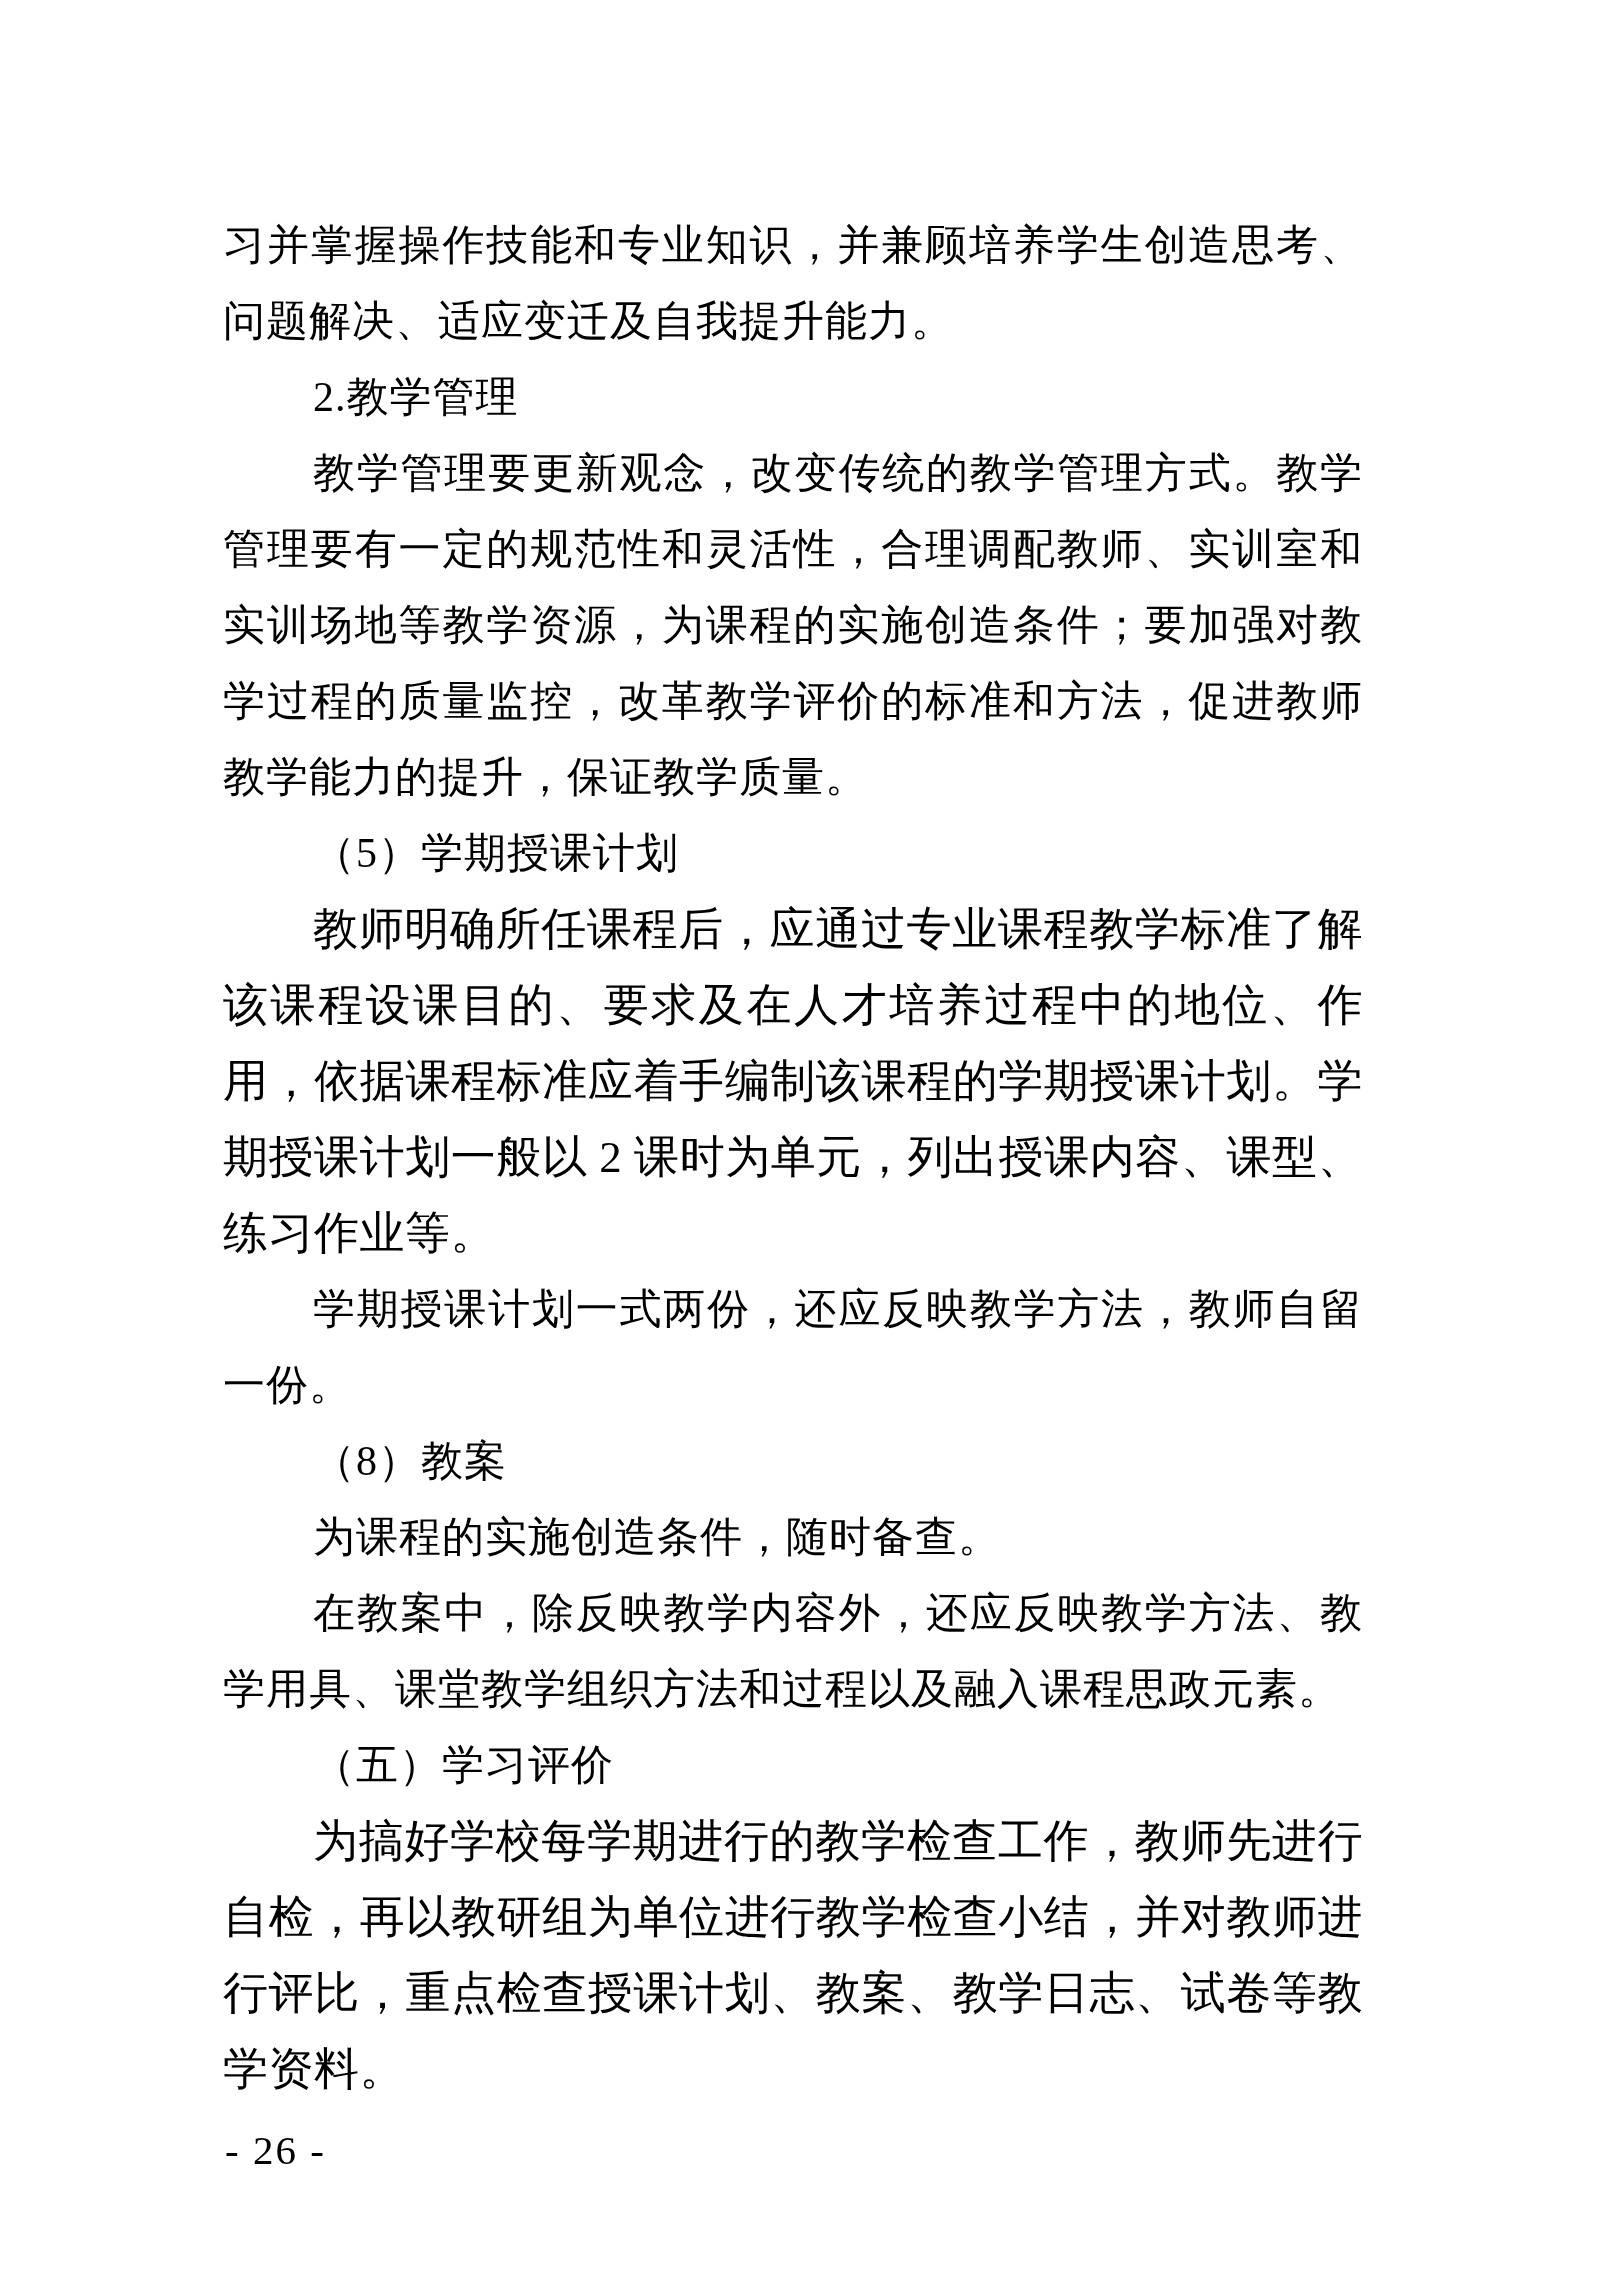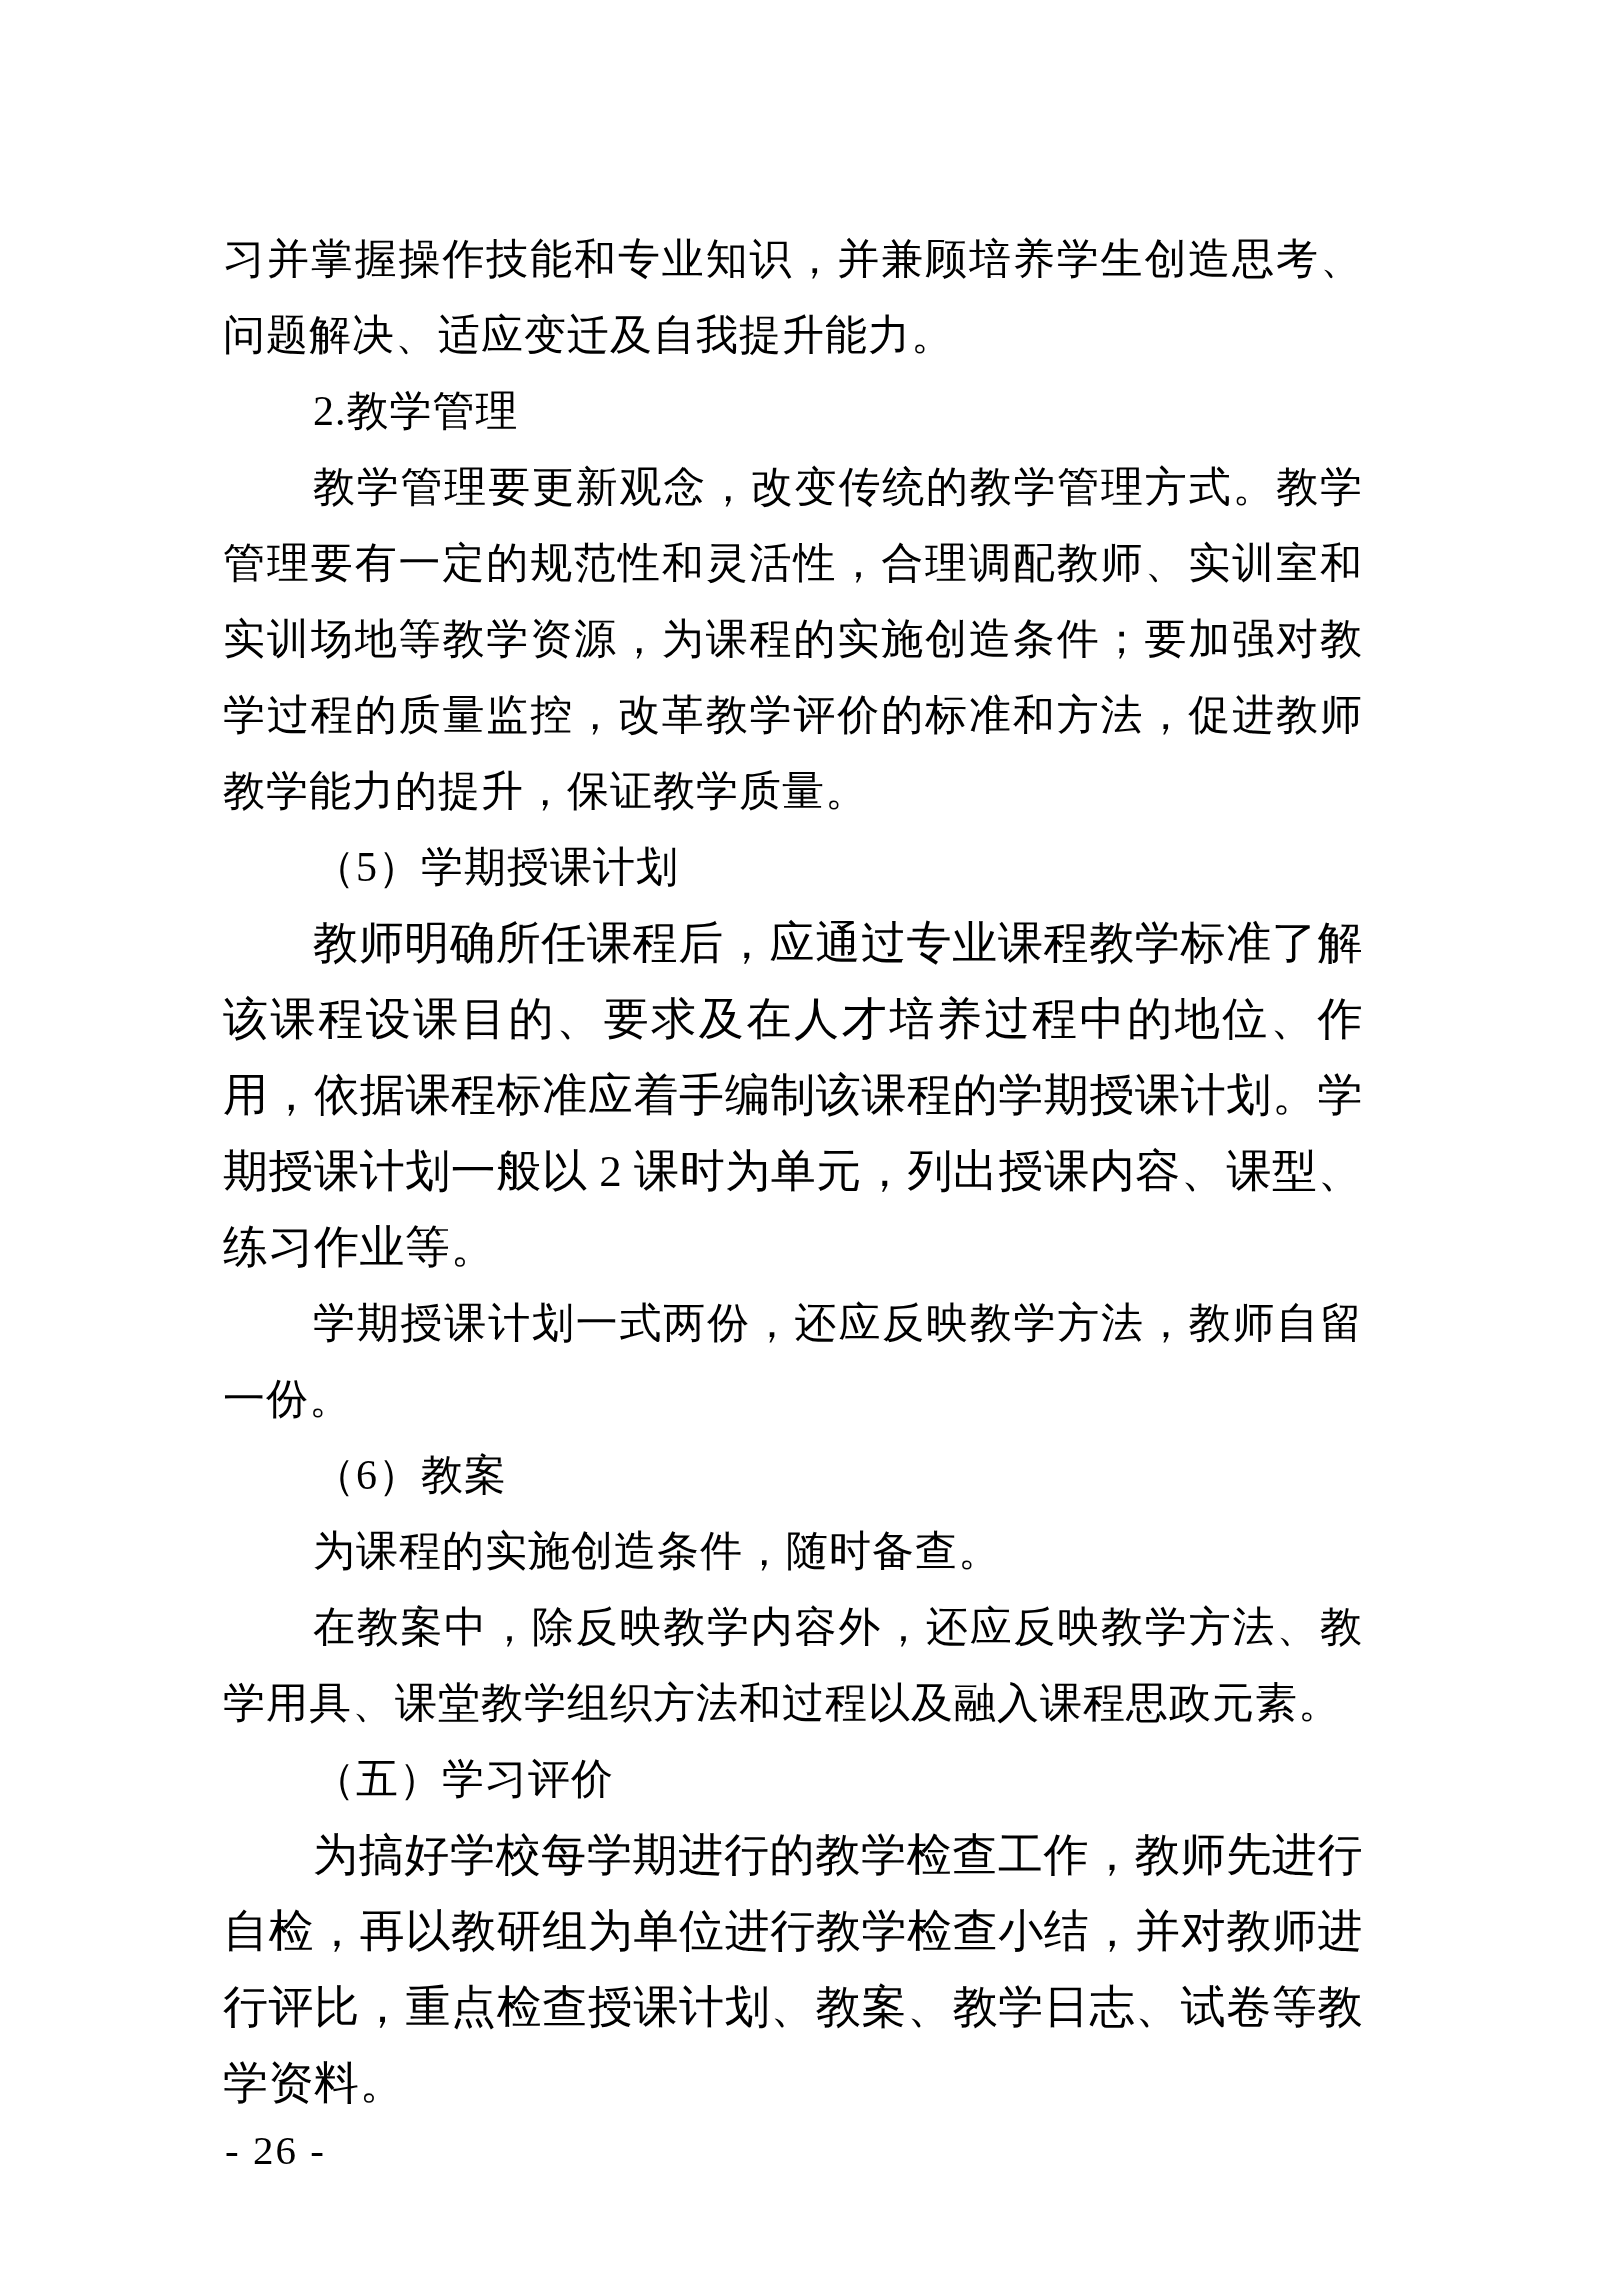--- a/index.html
+++ b/index.html
@@ -11,21 +11,21 @@
     height: 2293px;
     background: #ffffff;
     position: relative;
     font-family: "Liberation Serif", "DejaVu Serif", serif;
     color: #000000;
     overflow: hidden;
   }
   .doc {
     position: absolute;
     left: 223px;
-    top: 221px;
+    top: 207px;
     width: 1140px;
   }
   .para {
     margin: 0;
     font-size: 42px;
     letter-spacing: 1px;
     line-height: 76px;
     text-align: justify;
     text-justify: inter-character;
     word-break: normal;
@@ -56,21 +56,21 @@
 </head>
 <body>
 
 <div class="doc">
   <p class="para">习并掌握操作技能和专业知识，并兼顾培养学生创造思考、问题解决、适应变迁及自我提升能力。</p>
   <p class="para indent bold">2.教学管理</p>
   <p class="para indent">教学管理要更新观念，改变传统的教学管理方式。教学管理要有一定的规范性和灵活性，合理调配教师、实训室和实训场地等教学资源，为课程的实施创造条件；要加强对教学过程的质量监控，改革教学评价的标准和方法，促进教师教学能力的提升，保证教学质量。</p>
   <p class="para indent">（5）学期授课计划</p>
   <p class="para indent tight">教师明确所任课程后，应通过专业课程教学标准了解该课程设课目的、要求及在人才培养过程中的地位、作用，依据课程标准应着手编制该课程的学期授课计划。学期授课计划一般以 2 课时为单元，列出授课内容、课型、练习作业等。</p>
   <p class="para indent">学期授课计划一式两份，还应反映教学方法，教师自留一份。</p>
-  <p class="para indent">（6）教案</p>
+  <p class="para indent">（8）教案</p>
   <p class="para indent">为课程的实施创造条件，随时备查。</p>
   <p class="para indent">在教案中，除反映教学内容外，还应反映教学方法、教学用具、课堂教学组织方法和过程以及融入课程思政元素。</p>
   <p class="para indent kai">（五）学习评价</p>
   <p class="para indent tight">为搞好学校每学期进行的教学检查工作，教师先进行自检，再以教研组为单位进行教学检查小结，并对教师进行评比，重点检查授课计划、教案、教学日志、试卷等教学资料。</p>
 </div>
 
 <div class="footer">- 26 -</div>
 
 
 </body></html>

